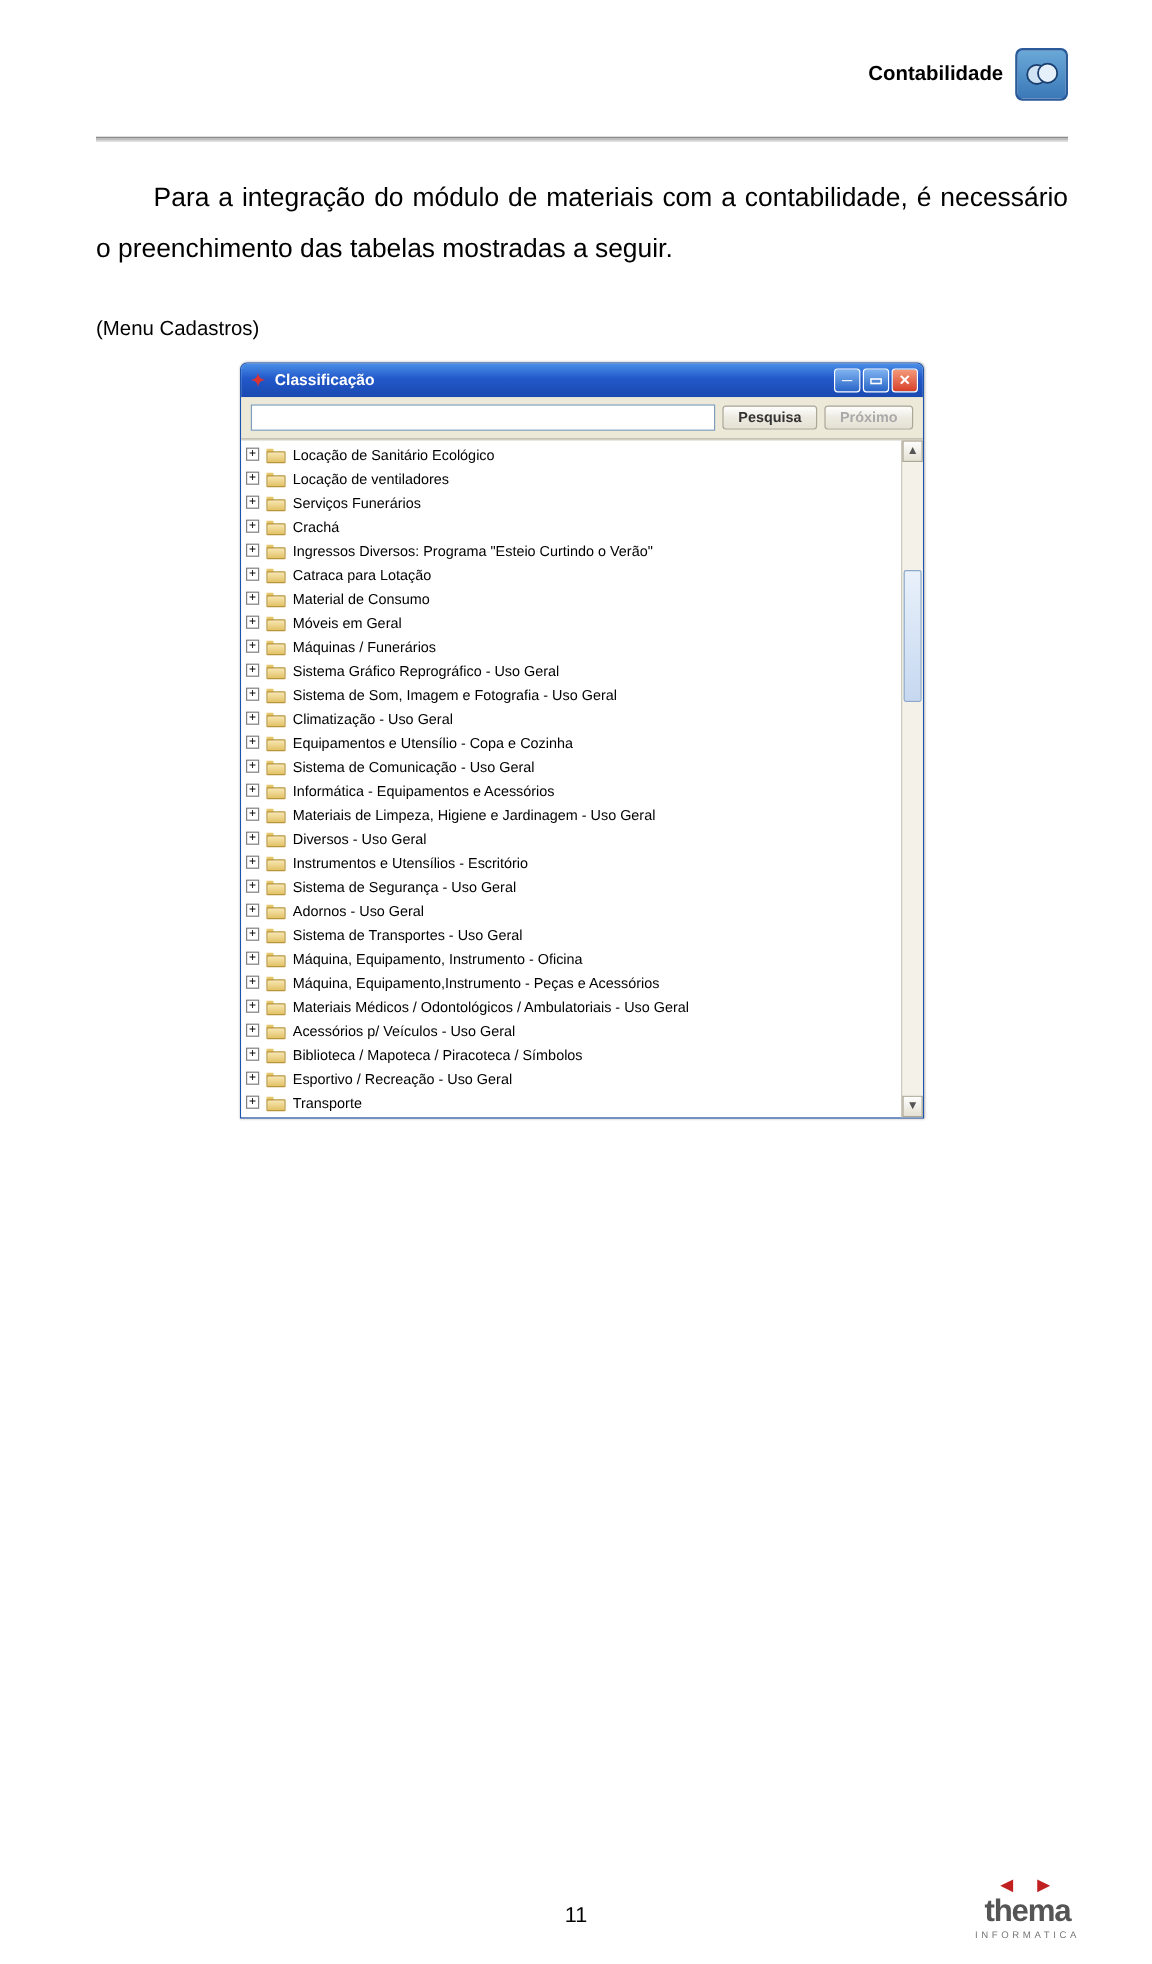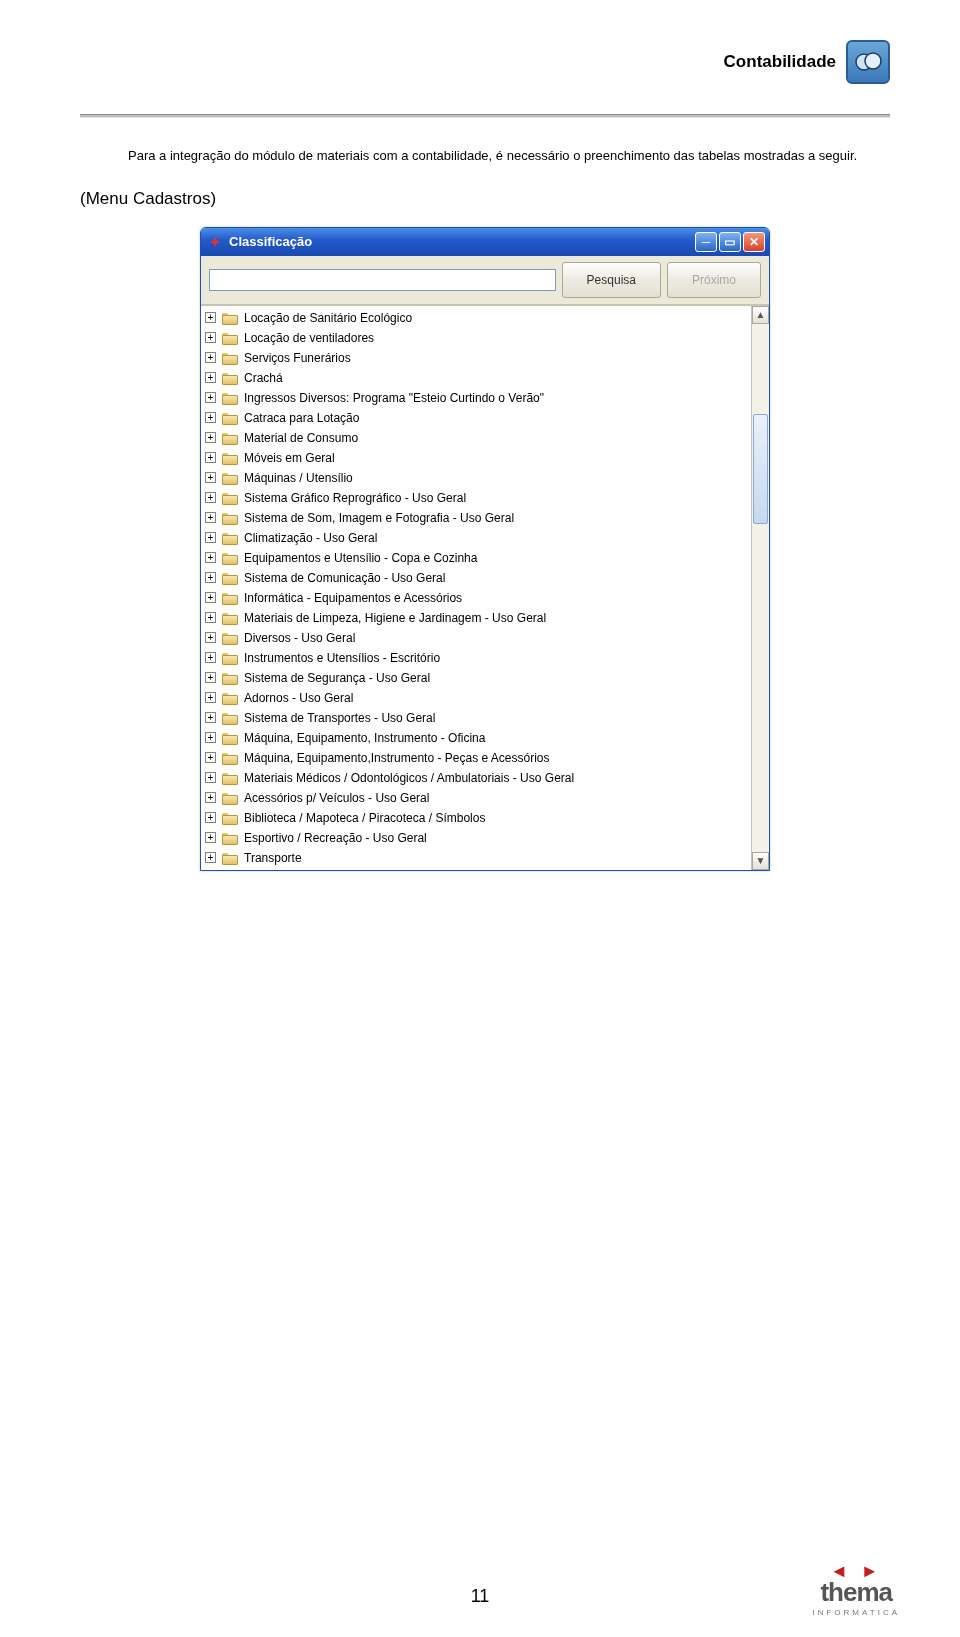--- a/index.html
+++ b/index.html
@@ -45,24 +45,24 @@
     margin: 10px 0 6px 0;
   }
   .heading-rule {
     height: 4px;
     background: #bdbdbd;
     border-top: 1px solid #8c8c8c;
     border-bottom: 1px solid #e6e6e6;
     margin-bottom: 26px;
   }
   .body-text {
-    font-size: 13px;
+    font-size: 22px;
     line-height: 1.9;
     text-align: justify;
-    margin-bottom: 20px;
+    margin-bottom: 36px;
   }
   .sub-heading {
     font-weight: bold;
     font-size: 17px;
     margin: 8px 0 2px 0;
   }
   .sub-line {
     font-size: 17px;
     margin-bottom: 18px;
   }
@@ -122,28 +122,29 @@
   }
   .search-input {
     flex: 1;
     height: 22px;
     border: 1px solid #7f9db9;
     background: #fff;
     padding: 0 4px;
     font-size: 13px;
   }
   .tb-btn {
-    height: 36px;
-    padding: 0 24px;
+    height: 20px;
+    padding: 0 12px;
     border: 1px solid #aca899;
     border-radius: 3px;
     background: linear-gradient(#fefefe,#eceae0 50%,#e5e2d4);
     font-size: 12px;
     display:inline-flex; align-items:center;
     color:#333;
+    font-weight:bold;
   }
   .tb-btn.disabled { color:#a9a9a9; }
   .tree-wrap {
     background:#fff;
     border-top:1px solid #c6c3b4;
     max-height: 640px;
     position: relative;
     display:flex;
   }
   .tree {
@@ -334,21 +335,21 @@
             <span>Material de Consumo</span>
           </div>
           <div class="tree-row">
             <span class="plusbox">+</span>
             <span class="folder-icon"></span>
             <span>Móveis em Geral</span>
           </div>
           <div class="tree-row">
             <span class="plusbox">+</span>
             <span class="folder-icon"></span>
-            <span>Máquinas / Utensílio</span>
+            <span>Máquinas / Funerários</span>
           </div>
           <div class="tree-row">
             <span class="plusbox">+</span>
             <span class="folder-icon"></span>
             <span>Sistema Gráfico Reprográfico - Uso Geral</span>
           </div>
           <div class="tree-row">
             <span class="plusbox">+</span>
             <span class="folder-icon"></span>
             <span>Sistema de Som, Imagem e Fotografia - Uso Geral</span>

